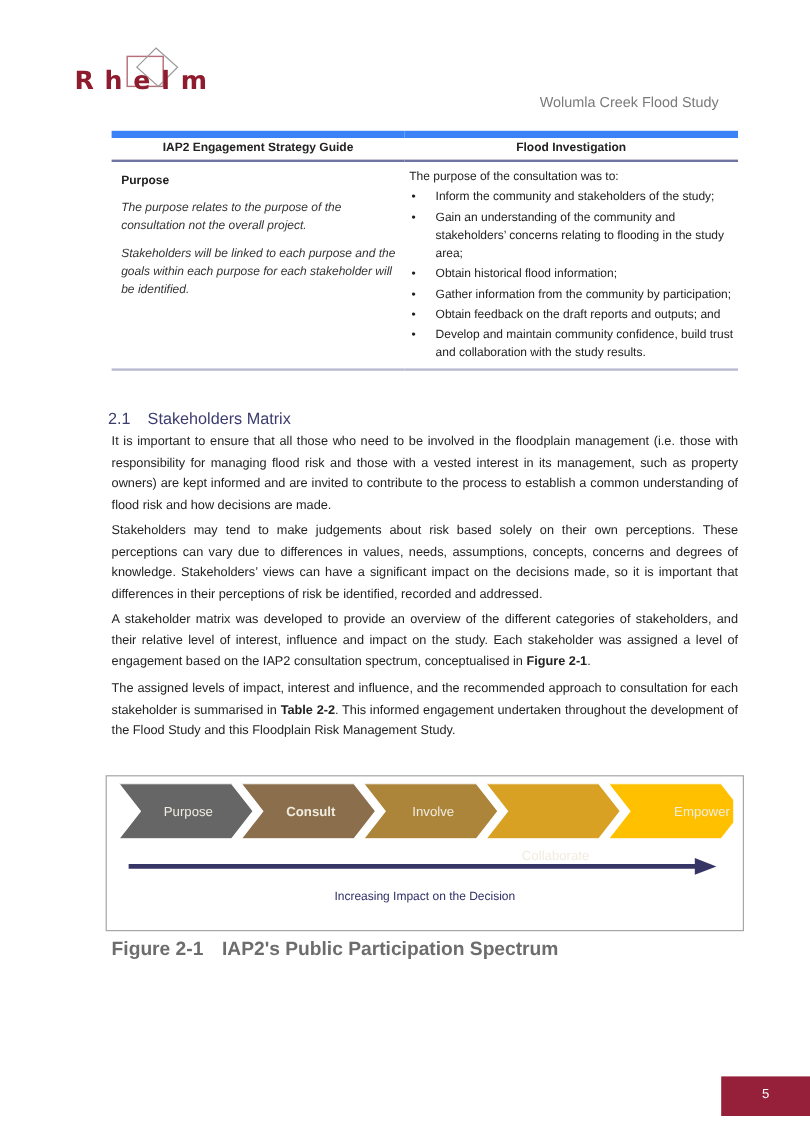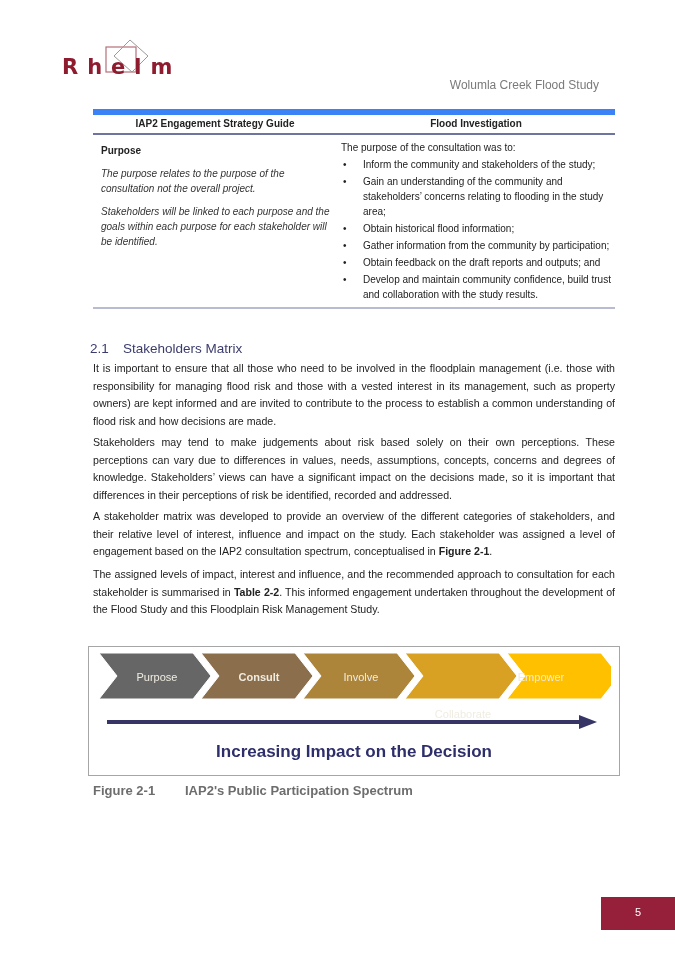--- a/index.html
+++ b/index.html
@@ -33,24 +33,24 @@
   .body-text { position: absolute; left: 93px; width: 522px; font-size: 10.6px; line-height: 17.5px;
                color: #222; text-align: justify; margin: 0; }
   .p1 { top: 360px; } .p2 { top: 434px; } .p3 { top: 508px; } .p4 { top: 566px; }
 
   
   .figure-box { position: absolute; left: 88px; top: 646px; width: 532px; height: 130px;
                 border: 1px solid #a6a6a6; box-sizing: border-box; }
   .chevrons { position: absolute; left: 10px; top: 6px; }
   .chev-label { position: absolute; top: 24px; font-size: 11px; color: #f0ece0; width: 104px; text-align: center; }
   .arrow { position: absolute; left: 18px; top: 67px; }
-  .impact-label { position: absolute; left: 0; width: 100%; top: 95px; text-align: center; font-weight: bold;
-                  font-size: 17px; color: #2e2f6a; }
+  .impact-label { position: absolute; left: 0; width: 100%; top: 95px; text-align: center; font-weight: normal;
+                  font-size: 10px; color: #2e2f6a; }
 
-  .fig-caption { position: absolute; left: 93px; top: 783px; font-size: 13px; font-weight: bold; color: #6d6d6d; }
+  .fig-caption { position: absolute; left: 93px; top: 783px; font-size: 16px; font-weight: bold; color: #6d6d6d; }
   .fig-num { display: inline-block; width: 92px; }
 
   .page-badge { position: absolute; left: 601px; top: 897px; width: 74px; height: 33px; background: #96203a;
                 color: #fff; font-size: 11px; text-align: center; line-height: 30px; }
 </style>
 </head>
 <body>
 
 <div class="logo">
   <svg class="logo-svg" width="130" height="46">
@@ -104,21 +104,21 @@
       <polygon points="102,0 196,0 214,23 196,46 102,46 120,23" fill="#8b6e4c" stroke="#ffffff" stroke-width="1"></polygon>
       <polygon points="204,0 298,0 316,23 298,46 204,46 222,23" fill="#ad853a" stroke="#ffffff" stroke-width="1"></polygon>
       <polygon points="306,0 400,0 418,23 400,46 306,46 324,23" fill="#d9a123" stroke="#ffffff" stroke-width="1"></polygon>
       <polygon points="408,0 502,0 520,23 502,46 408,46 426,23" fill="#ffc000" stroke="#ffffff" stroke-width="1"></polygon>
     </svg>
   <div id="chev-labels">
     <div class="chev-label" style="left: 16px;">Purpose</div>
     <div class="chev-label" style="left: 118px; font-weight: bold;">Consult</div>
     <div class="chev-label" style="left: 220px;">Involve</div>
     <div class="chev-label" style="left: 322px; margin-top: 37px;">Collaborate</div>
-    <div class="chev-label" style="left: 400px;">Empower</div>
+    <div class="chev-label" style="left: 444px;">Empower</div>
   </div>
   <svg class="arrow" width="490" height="16">
     <line id="arrow-line" x1="0" y1="8" x2="474" y2="8" stroke-width="4" stroke="#363566"></line>
     <polygon id="arrow-head" points="472,1 490,8 472,15" fill="#363566"></polygon>
   </svg>
   <div class="impact-label">Increasing Impact on the Decision</div>
 </div>
 <div class="fig-caption">
   <span class="fig-num">Figure 2-1</span><span>IAP2's Public Participation Spectrum</span>
 </div>

